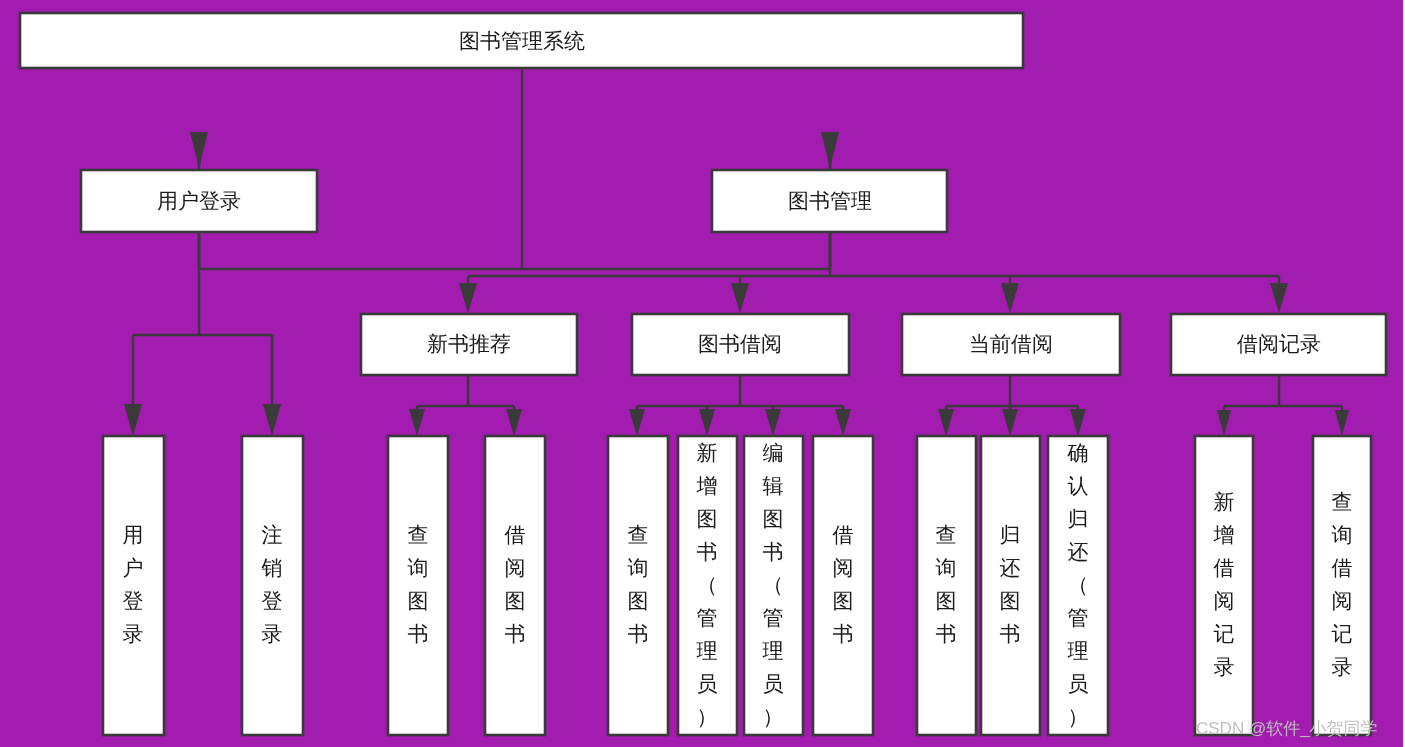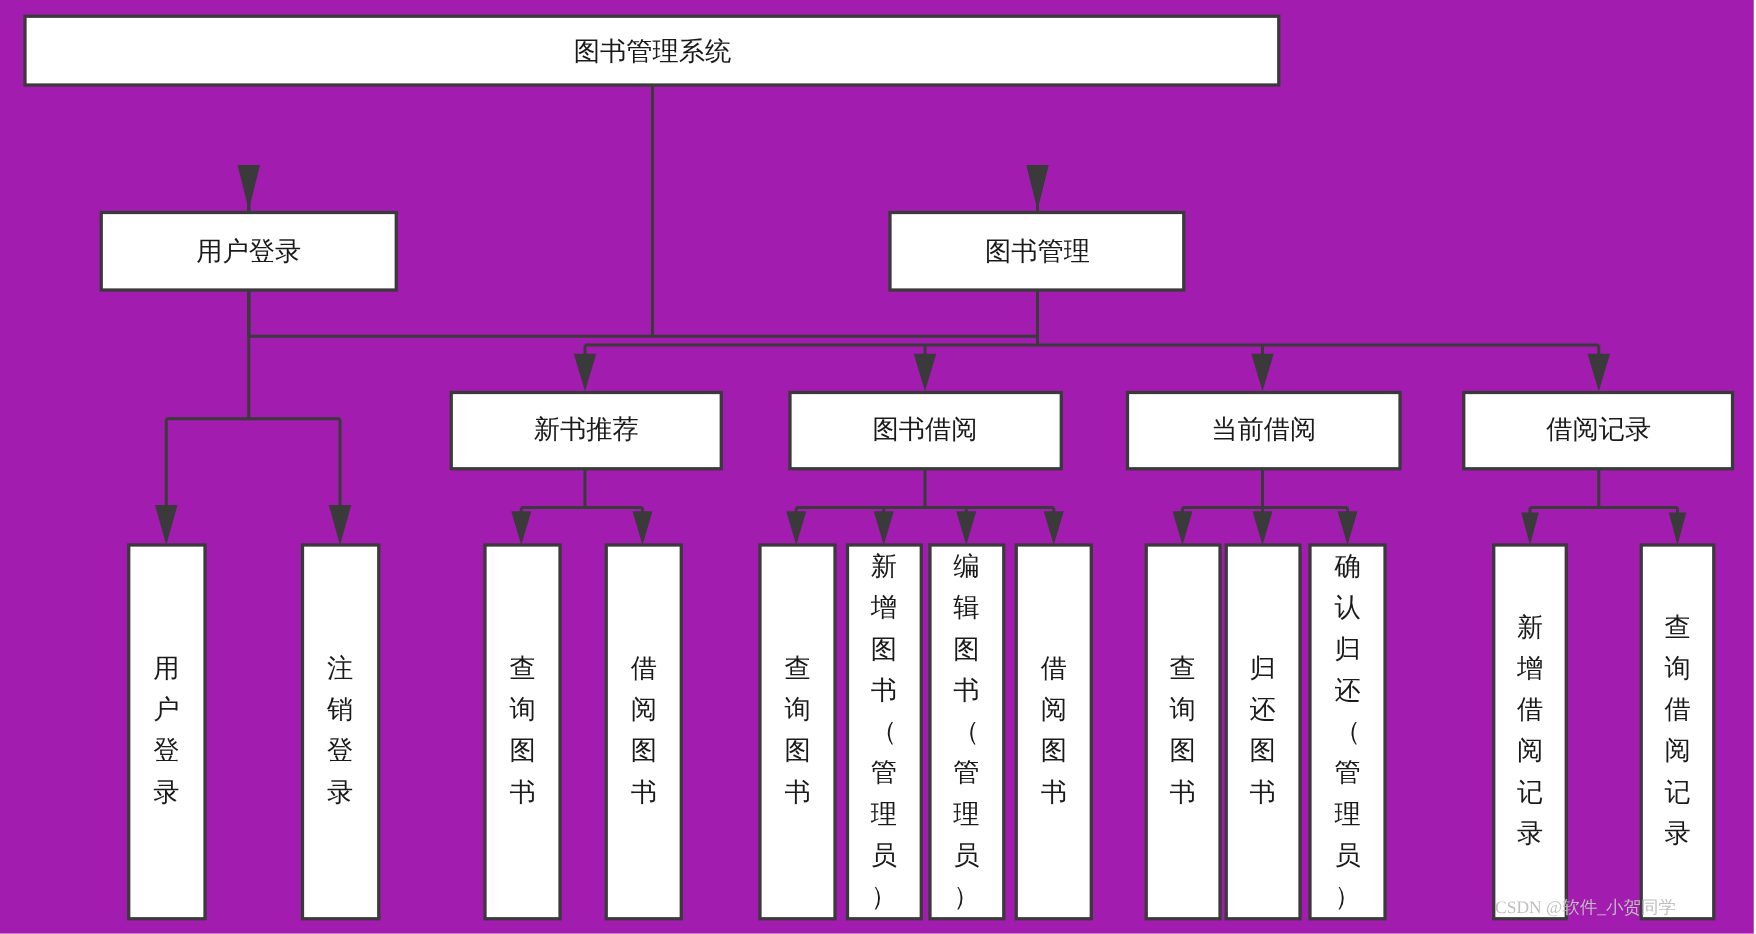--- a/index.html
+++ b/index.html
@@ -50,22 +50,22 @@
   }
   .node-label-vertical {
     fill: #1a1a1a;
     font-family: "DejaVu Sans", "Liberation Sans", sans-serif;
     font-size: 21px;
     text-anchor: middle;
   }
   .watermark {
     position: absolute;
     color: #bfbfbf;
-    font-family: Liberation Serif, serif;
-    font-size: 14px;
+    font-family: Liberation Sans, sans-serif;
+    font-size: 17px;
     white-space: nowrap;
     user-select: none;
     pointer-events: none;
   }
 </style>
 </head>
 <body>
 
 <div id="diagram-root">
 

